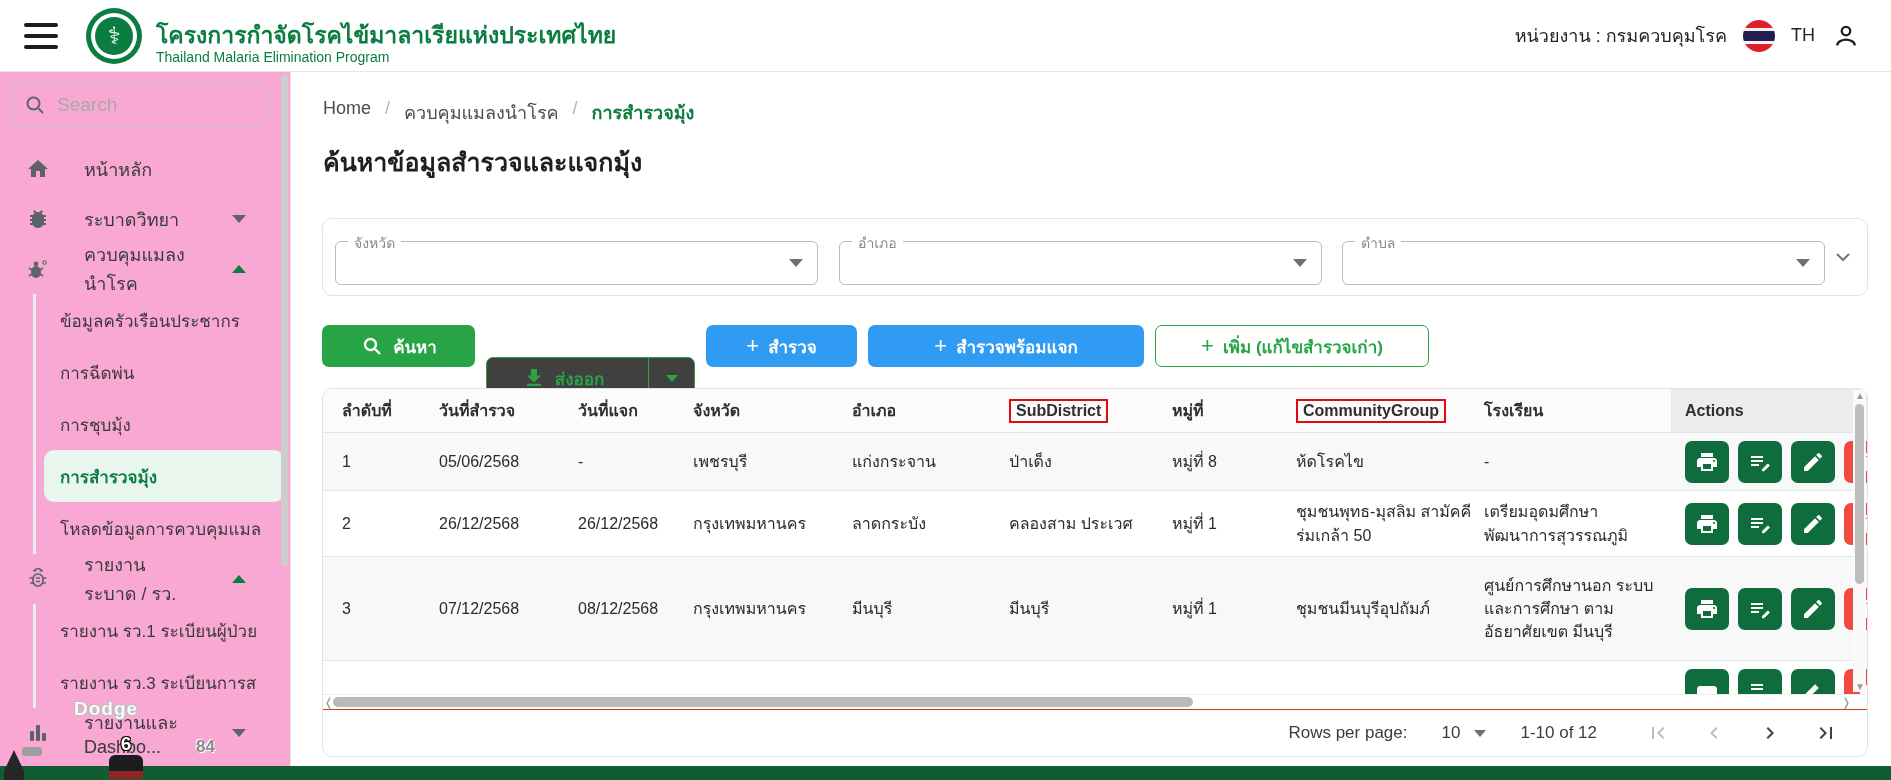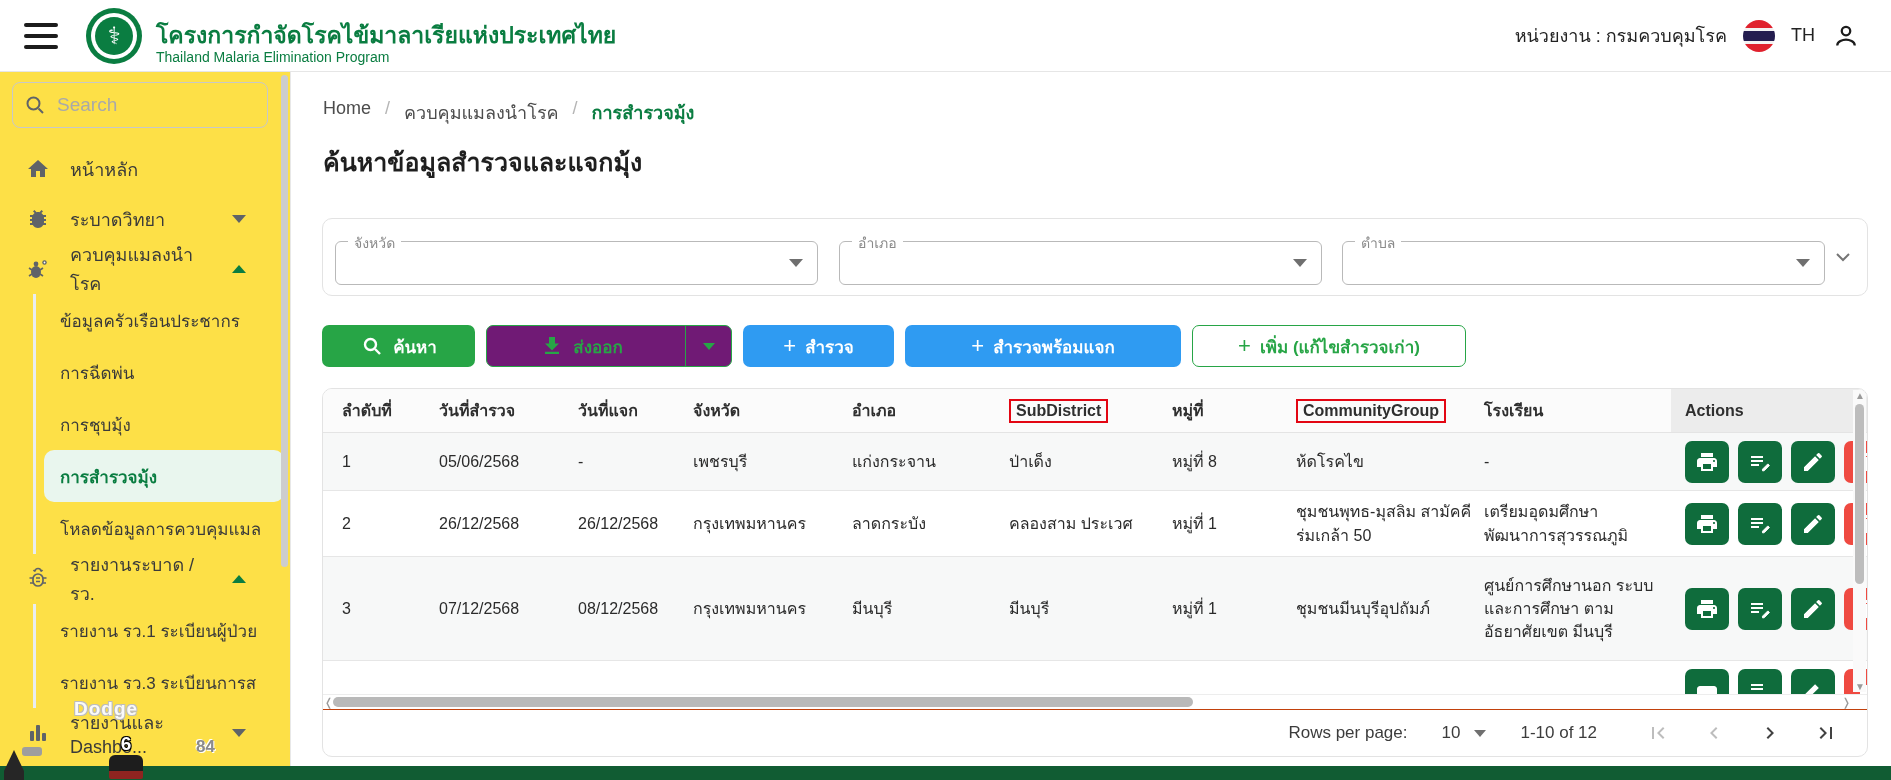--- a/index.html
+++ b/index.html
@@ -21,30 +21,30 @@
   .title-th { color:#0a7d41; font-weight:bold; font-size:23px;margin-top:16px; }
   .title-en { color:#0a7d41; font-size:14px; }
   .topbar-right { margin-left:auto; display:flex; align-items:center; gap:16px; margin-right:30px; }
   .org { font-size:18px; color:#222; }
   .flag { width:32px; height:32px; border-radius:50%;
           background:linear-gradient(#e0212d 0 24%, #f2f2f2 24% 35%, #241d4f 35% 65%, #f2f2f2 65% 76%, #e0212d 76% 100%); }
   .lang { font-size:18px; color:#222; }
   .usr-ic { width:30px; height:30px; }
 
   
-  .sidebar { position:absolute; left:0; top:72px; width:291px; height:694px; background:#fde047;
+  .sidebar { position:absolute; left:0; top:72px; width:291px; height:694px; background:#f9a8d4;
              border-right:1px solid #e8e8e8; overflow:hidden; }
   .sb-scroll { position:absolute; right:2px; top:3px; width:7px; height:492px; background:#cdcdcd; border-radius:4px; }
   .searchbox { position:relative; margin:10px 22px 0 12px; height:46px; border:1px solid #c8c8c8;
                border-radius:8px; display:flex; align-items:center; padding:0 10px; gap:10px; }
   .searchbox input { border:none; outline:none; font-size:19px; width:100%; color:#444;
                      font-family:inherit; background:transparent; }
   .searchbox input::placeholder { color:#a9a9a9; }
   .nav { padding-top:16px; }
-  .mi { height:50px; display:flex; align-items:center; gap:20px; padding-left:26px; cursor:pointer; }
+  .mi { height:50px; display:flex; align-items:center; gap:34px; padding-left:26px; cursor:pointer; }
   .mi .lbl { font-size:18px; color:#3a3a3a; }
   .mi .caret { margin-left:auto; margin-right:44px; }
   .car-down { width:0; height:0; border-left:7px solid transparent; border-right:7px solid transparent;
               border-top:8px solid #5f6368; }
   .car-up { width:0; height:0; border-left:7px solid transparent; border-right:7px solid transparent;
             border-bottom:8px solid #0a7d41; }
   .subgroup { margin-left:33px; border-left:3px solid #e9edf0; }
   .smi { height:52px; display:flex; align-items:center; padding-left:24px; font-size:17px;
          color:#3a3a3a; cursor:pointer; white-space:nowrap; overflow:hidden; }
   .smi.active { background:#e9f6ee; color:#0a7d41; font-weight:bold; border-radius:10px;
@@ -66,21 +66,21 @@
                      font-size:14px; color:#8a8a8a; }
   .fselect .arrow { position:absolute; right:14px; top:17px; width:0; height:0;
                     border-left:7px solid transparent; border-right:7px solid transparent;
                     border-top:8px solid #6f6f6f; }
   .collapse-chev { position:absolute; right:12px; top:26px; color:#757575; cursor:pointer; }
 
   .btnrow { position:absolute; left:30px; top:253px; height:42px; display:flex; gap:11px; }
   .btn { height:42px; border-radius:7px; display:flex; align-items:center; justify-content:center;
          gap:9px; font-size:17px; font-weight:bold; cursor:pointer; padding:8px 20px; white-space:nowrap; }
   .btn-green { background:#27a546; color:#fff; width:153px; }
-  .btn-split { border:1.5px solid #27a546; color:#27a546; background:#701a75; padding:0; width:246px; }
+  .btn-split { border:1.5px solid #27a546; color:#27a546; background:#404040; padding:0; width:209px;margin-top:32px; }
   .btn-split .main { flex:1; display:flex; align-items:center; justify-content:center; gap:9px; height:100%; }
   .btn-split .dd { width:46px; height:100%; border-left:1.5px solid #27a546; display:flex;
                    align-items:center; justify-content:center; }
   .btn-split .dd .car { width:0; height:0; border-left:6px solid transparent; border-right:6px solid transparent;
                         border-top:7px solid #27a546; }
   .btn-blue { background:#2f9bf2; color:#fff; }
   .btn-outline { border:1.5px solid #27a546; color:#27a546; background:#fff; }
   .plus { font-size:22px; font-weight:normal; line-height:1; }
 
   

